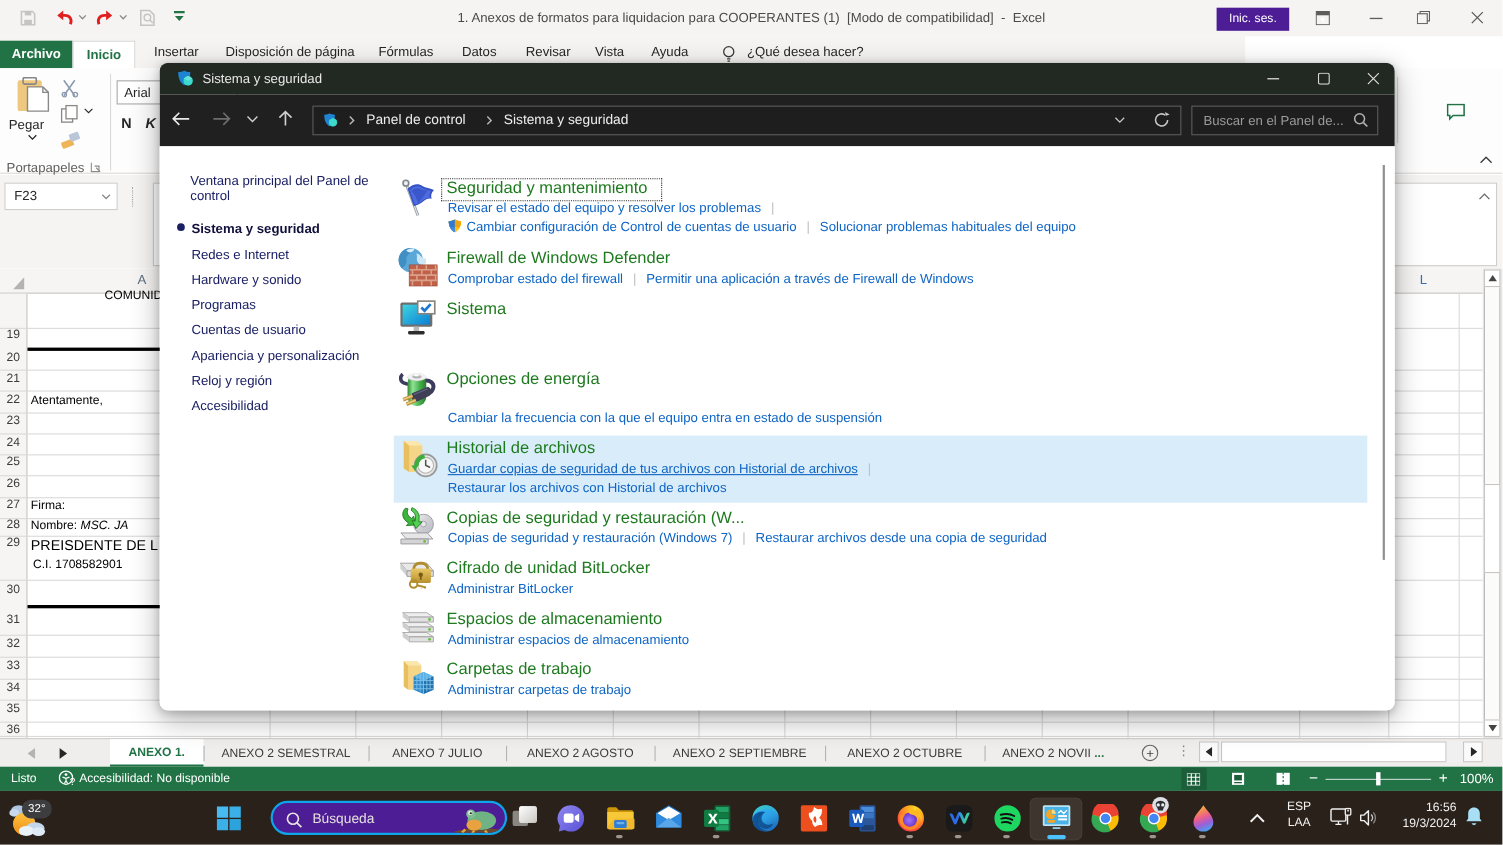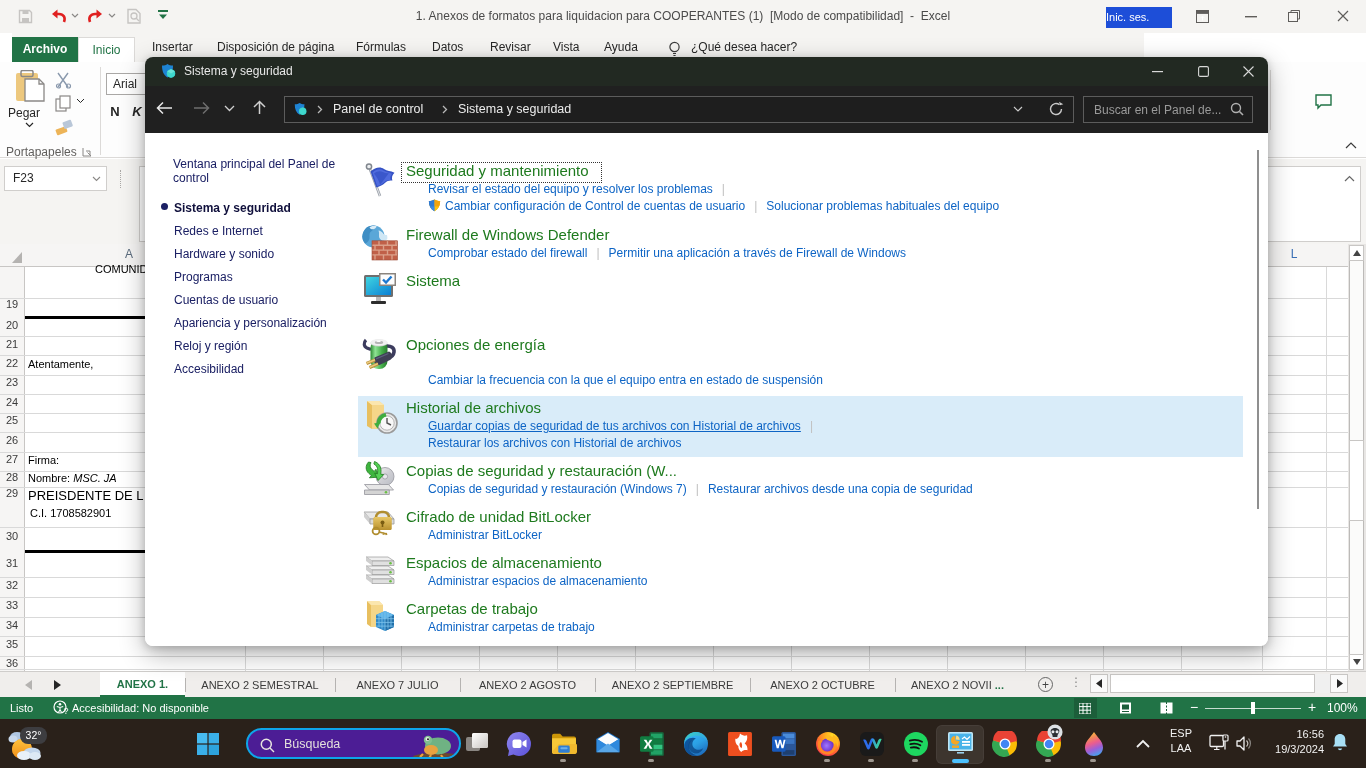--- a/index.html
+++ b/index.html
@@ -1,41 +1,41 @@
 <!DOCTYPE html>
 <html><head>
 <meta charset="utf-8">
 <style>
   * { margin:0; padding:0; box-sizing:border-box; }
   html,body { width:1366px; height:768px; overflow:hidden; }
   body { font-family:"Liberation Sans", sans-serif; position:relative; background:#fff; }
   .abs { position:absolute; }
   
   #xl-title { left:0; top:0; width:1366px; height:33px; background:#f5f4f2; }
-  #xl-tabs { left:12px; top:33px; width:1132px; height:29px; background:#f5f4f2; }
+  #xl-tabs { left:0; top:33px; width:1132px; height:29px; background:#f5f4f2; }
   #xl-ribbon { left:0; top:62px; width:1366px; height:96px; background:#fdfdfd; border-bottom:1px solid #dcdad8; }
   #xl-formula { left:0; top:159px; width:1366px; height:85px; background:#f5f4f2; }
   #xl-grid { left:0; top:244px; width:1366px; height:427px; background:#fff; }
   #xl-sheettabs { left:0; top:671px; width:1366px; height:26px; background:#f0eeec; border-top:1px solid #cfcdcb; }
   #xl-status { left:0; top:697px; width:1366px; height:22px; background:#217346; color:#fff; }
   #taskbar { left:0; top:719px; width:1366px; height:49px; background:#2a211a; }
   .tabtxt { position:absolute; top:0; height:29px; line-height:29px; font-size:12px; color:#262626; }
   .gl-v { position:absolute; width:1px; background:#d9d9d9; }
   .gl-h { position:absolute; height:1px; background:#d9d9d9; }
   .rownum { position:absolute; width:24px; text-align:center; font-size:11px; color:#3b3b3b; }
   .celltxt { position:absolute; font-size:11px; color:#000; white-space:nowrap; }
   
   #cp { left:145px; top:57px; width:1123px; height:589px; border-radius:8px;
         box-shadow:0 8px 26px rgba(0,0,0,0.30), 0 2px 8px rgba(0,0,0,0.18); overflow:hidden; }
   #cp-titlebar { left:0; top:0; width:1123px; height:29px; background:#222922; }
   #cp-toolbar { left:0; top:29px; width:1123px; height:47px; background:#202020; }
   #cp-content { left:0; top:76px; width:1123px; height:513px; background:#ffffff; }
   .navlink { position:absolute; font-size:12px; color:#1b2064; white-space:nowrap; }
   .cp-head { position:absolute; font-size:15px; color:#1e7a1e; white-space:nowrap; }
-  .cp-sub { position:absolute; font-size:12px; color:#0d64c5; white-space:nowrap;margin-left:21px; }
+  .cp-sub { position:absolute; font-size:12px; color:#0d64c5; white-space:nowrap; }
   .sep { color:#c0c0c0; padding:0 9px; font-size:12px; }
   .tb-ico { position:absolute; width:26px; height:26px; top:12px; }
   .pill { position:absolute; top:40px; width:6px; height:3px; border-radius:2px; background:#9d968e; }
 </style>
 </head>
 <body>
   <div id="xl-title" class="abs">
 
     <svg class="abs" style="left:18px;top:9px" width="15" height="15" viewBox="0 0 15 15">
       <path d="M1.5 1.5h10l2 2v10h-12z" fill="none" stroke="#c6c4c2" stroke-width="1.4"></path>
@@ -59,40 +59,40 @@
     <svg class="abs" style="left:126px;top:8px" width="16" height="17" viewBox="0 0 16 17">
       <path d="M2 1.5h8l4 4V15H2z" fill="none" stroke="#c6c4c2" stroke-width="1.4"></path>
       <circle cx="8" cy="8" r="3" fill="none" stroke="#c6c4c2" stroke-width="1.3"></circle>
       <path d="M10 10l3 3" stroke="#c6c4c2" stroke-width="1.3"></path>
     </svg>
     <svg class="abs" style="left:158px;top:10px" width="10" height="11" viewBox="0 0 10 11">
       <path d="M0 0h10v2H0z" fill="#217346"></path>
       <path d="M1 4.5h8L5 9z" fill="#217346"></path>
     </svg>
     <div class="abs" style="left:0;top:0;width:1366px;height:33px;text-align:center;line-height:33px;font-size:12px;color:#4a4a4a">1. Anexos de formatos para liquidacion para COOPERANTES (1)&nbsp; [Modo de compatibilidad]&nbsp; -&nbsp; Excel</div>
-    <div class="abs" style="left:1106px;top:7px;width:66px;height:21px;background:#1d4ed8;color:#fff;font-size:11px;text-align:left;line-height:21px">Inic. ses.</div>
+    <div class="abs" style="left:1106px;top:7px;width:66px;height:21px;background:#4c1d95;color:#fff;font-size:11px;text-align:center;line-height:21px">Inic. ses.</div>
     <svg class="abs" style="left:1196px;top:10px" width="13" height="13" viewBox="0 0 13 13">
       <rect x="0.5" y="0.5" width="12" height="12" fill="none" stroke="#5f5d5b"></rect>
       <rect x="0.5" y="0.5" width="12" height="3.4" fill="#5f5d5b"></rect>
       <path d="M6.5 10.5v-4M4.7 8l1.8-1.8L8.3 8" fill="none" stroke="#fff" stroke-width="1"></path>
     </svg>
     <svg class="abs" style="left:1245px;top:16px" width="12" height="2" viewBox="0 0 12 2">
       <rect width="12" height="1.4" fill="#5f5d5b"></rect>
     </svg>
     <svg class="abs" style="left:1288px;top:10px" width="12" height="12" viewBox="0 0 12 12">
       <rect x="0.5" y="2.5" width="9" height="9" fill="none" stroke="#5f5d5b"></rect>
       <path d="M3 2.5V.5h8.5V9h-2" fill="none" stroke="#5f5d5b"></path>
     </svg>
     <svg class="abs" style="left:1337px;top:10px" width="12" height="12" viewBox="0 0 12 12">
       <path d="M1 1l10 10M11 1L1 11" stroke="#5f5d5b" stroke-width="1.2"></path>
     </svg>
   </div>
   <div id="xl-tabs" class="abs">
     <div class="abs" style="left:0;top:4px;width:66px;height:25px;background:#217346;color:#fff;font-size:12px;font-weight:bold;text-align:center;line-height:25px">Archivo</div>
-    <div class="abs" style="left:66px;top:4px;width:57px;height:25px;background:#fff;color:#217346;font-size:12px;font-weight:normal;text-align:center;line-height:25px;border:1px solid #dcdad8;border-bottom:none">Inicio</div>
+    <div class="abs" style="left:66px;top:4px;width:57px;height:25px;background:#fff;color:#217346;font-size:12px;font-weight:bold;text-align:center;line-height:25px;border:1px solid #dcdad8;border-bottom:none">Inicio</div>
     <div class="tabtxt" style="left:140px">Insertar</div>
     <div class="tabtxt" style="left:205px">Disposición de página</div>
     <div class="tabtxt" style="left:344px">Fórmulas</div>
     <div class="tabtxt" style="left:420px">Datos</div>
     <div class="tabtxt" style="left:478px">Revisar</div>
     <div class="tabtxt" style="left:541px">Vista</div>
     <div class="tabtxt" style="left:592px">Ayuda</div>
     <svg class="abs" style="left:656px;top:8px" width="13" height="16" viewBox="0 0 13 16">
       <circle cx="6.5" cy="6" r="4.6" fill="none" stroke="#3b3b3b" stroke-width="1.2"></circle>
       <path d="M5 12.5h3M5.4 14.5h2.2" stroke="#3b3b3b" stroke-width="1.1"></path>

